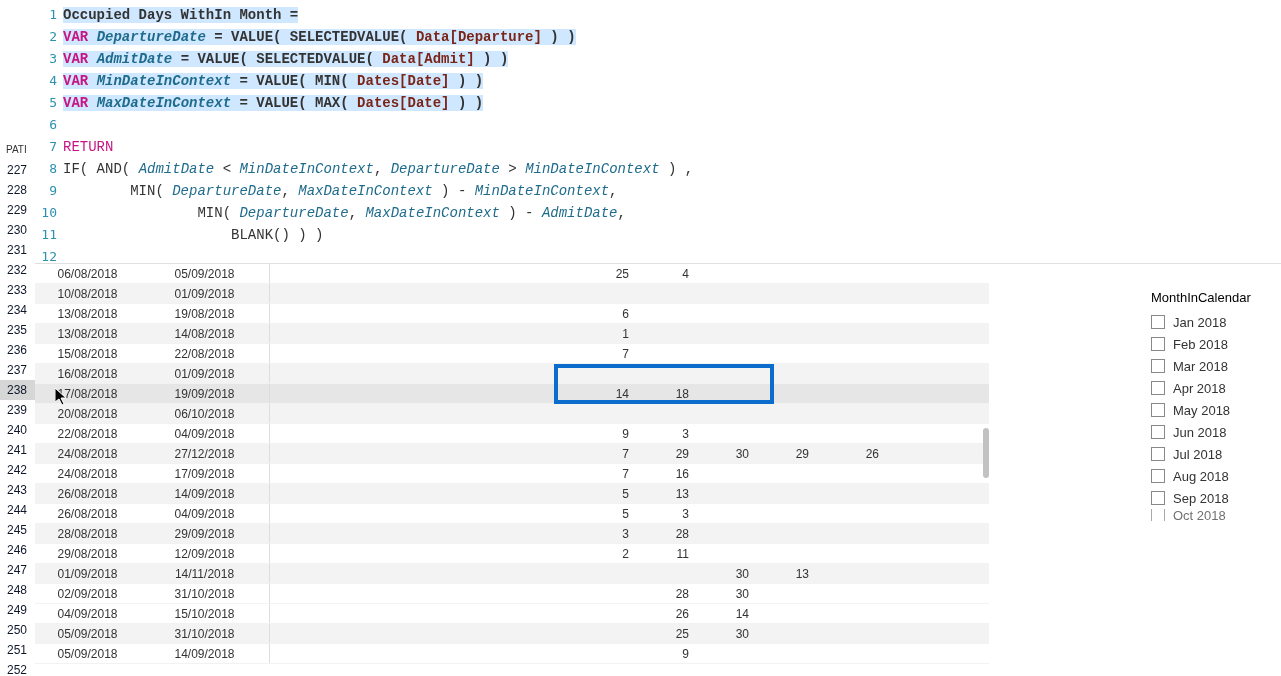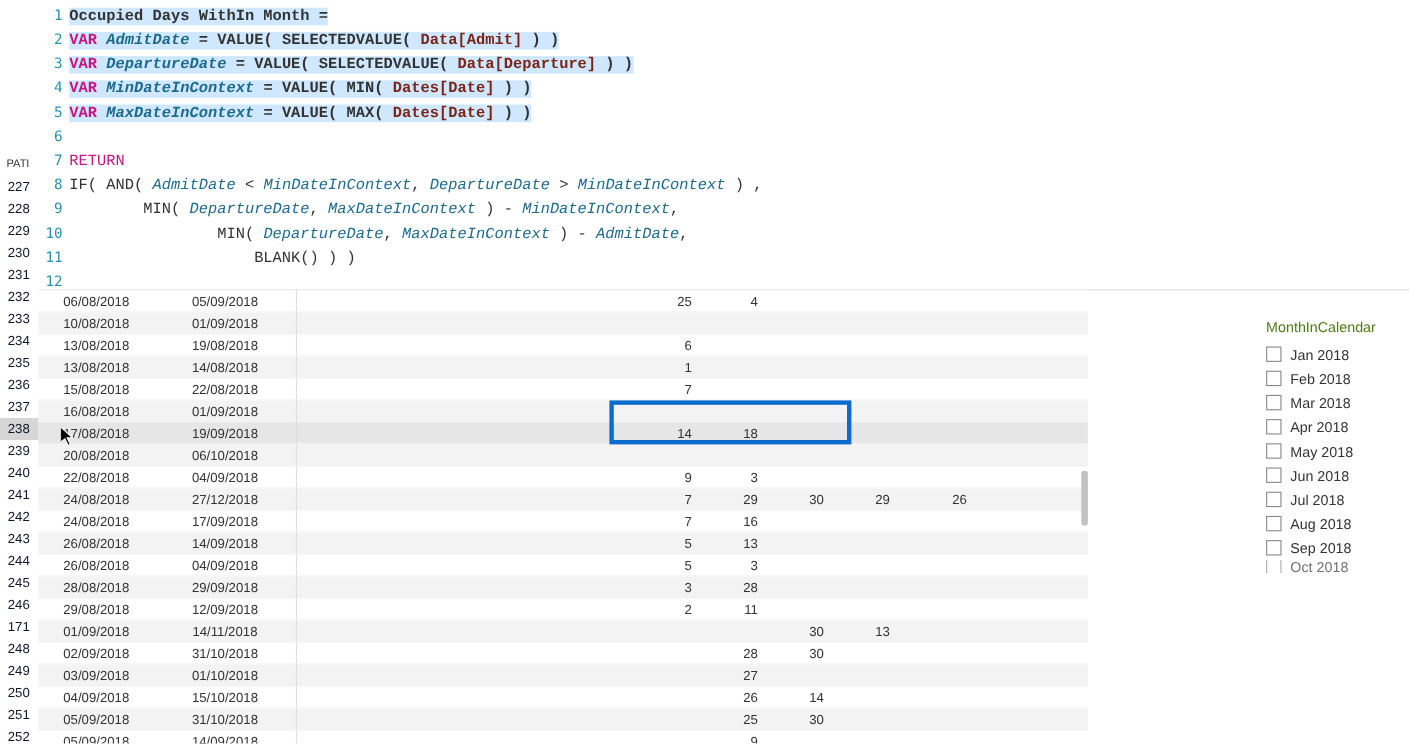--- a/index.html
+++ b/index.html
@@ -127,21 +127,21 @@
     pointer-events: none;
   }
   .slicer {
     position: absolute;
     right: 10px;
     top: 290px;
     width: 120px;
   }
   .slicer-title {
     font-size: 13px;
-    color: #4d7c0f;
+    color: #000000;
     margin-bottom: 6px;
   }
   .slicer-item {
     display: flex;
     align-items: center;
     gap: 8px;
     height: 22px;
     font-size: 13px;
     color: #333;
   }
@@ -172,21 +172,21 @@
       <div class="rownum">237</div>
       <div class="rownum highlight">238</div>
       <div class="rownum">239</div>
       <div class="rownum">240</div>
       <div class="rownum">241</div>
       <div class="rownum">242</div>
       <div class="rownum">243</div>
       <div class="rownum">244</div>
       <div class="rownum">245</div>
       <div class="rownum">246</div>
-      <div class="rownum">171</div>
+      <div class="rownum">247</div>
       <div class="rownum">248</div>
       <div class="rownum">249</div>
       <div class="rownum">250</div>
       <div class="rownum">251</div>
       <div class="rownum">252</div>
     </div>
 </div>
 
 <div class="code-editor">
   <div class="gutter" id="code-gutter">
@@ -198,22 +198,22 @@
       <div>6</div>
       <div>7</div>
       <div>8</div>
       <div>9</div>
       <div>10</div>
       <div>11</div>
       <div>12</div>
     </div>
   <div class="code-body" id="code-body">
       <div class="code-line"><span class="sel">Occupied Days WithIn Month =</span></div>
+      <div class="code-line"><span class="sel"><span class="kw-var">VAR</span> <span class="ident-var">DepartureDate</span> = VALUE( SELECTEDVALUE( <span class="ref">Data[Departure]</span> ) )</span></div>
       <div class="code-line"><span class="sel"><span class="kw-var">VAR</span> <span class="ident-var">AdmitDate</span> = VALUE( SELECTEDVALUE( <span class="ref">Data[Admit]</span> ) )</span></div>
-      <div class="code-line"><span class="sel"><span class="kw-var">VAR</span> <span class="ident-var">DepartureDate</span> = VALUE( SELECTEDVALUE( <span class="ref">Data[Departure]</span> ) )</span></div>
       <div class="code-line"><span class="sel"><span class="kw-var">VAR</span> <span class="ident-var">MinDateInContext</span> = VALUE( MIN( <span class="ref">Dates[Date]</span> ) )</span></div>
       <div class="code-line"><span class="sel"><span class="kw-var">VAR</span> <span class="ident-var">MaxDateInContext</span> = VALUE( MAX( <span class="ref">Dates[Date]</span> ) )</span></div>
       <div class="code-line"></div>
       <div class="code-line"><span class="kw-var">RETURN</span></div>
       <div class="code-line">IF( AND( <span class="ident-var">AdmitDate</span> &lt; <span class="ident-var">MinDateInContext</span>, <span class="ident-var">DepartureDate</span> &gt; <span class="ident-var">MinDateInContext</span> ) ,</div>
       <div class="code-line">        MIN( <span class="ident-var">DepartureDate</span>, <span class="ident-var">MaxDateInContext</span> ) - <span class="ident-var">MinDateInContext</span>,</div>
       <div class="code-line">                MIN( <span class="ident-var">DepartureDate</span>, <span class="ident-var">MaxDateInContext</span> ) - <span class="ident-var">AdmitDate</span>,</div>
       <div class="code-line">                    BLANK() ) )</div>
     </div>
 </div>
@@ -365,29 +365,20 @@
       </div>
       <div class="table-row">
         <div class="cell date">02/09/2018</div>
         <div class="cell date2">31/10/2018</div>
         <div class="cell v1"></div>
         <div class="cell v2">28</div>
         <div class="cell v3">30</div>
         <div class="cell v4"></div>
         <div class="cell v5"></div>
       </div>
-      <div class="table-row alt">
-        <div class="cell date">03/09/2018</div>
-        <div class="cell date2">01/10/2018</div>
-        <div class="cell v1"></div>
-        <div class="cell v2">27</div>
-        <div class="cell v3"></div>
-        <div class="cell v4"></div>
-        <div class="cell v5"></div>
-      </div>
       <div class="table-row">
         <div class="cell date">04/09/2018</div>
         <div class="cell date2">15/10/2018</div>
         <div class="cell v1"></div>
         <div class="cell v2">26</div>
         <div class="cell v3">14</div>
         <div class="cell v4"></div>
         <div class="cell v5"></div>
       </div>
       <div class="table-row alt">

